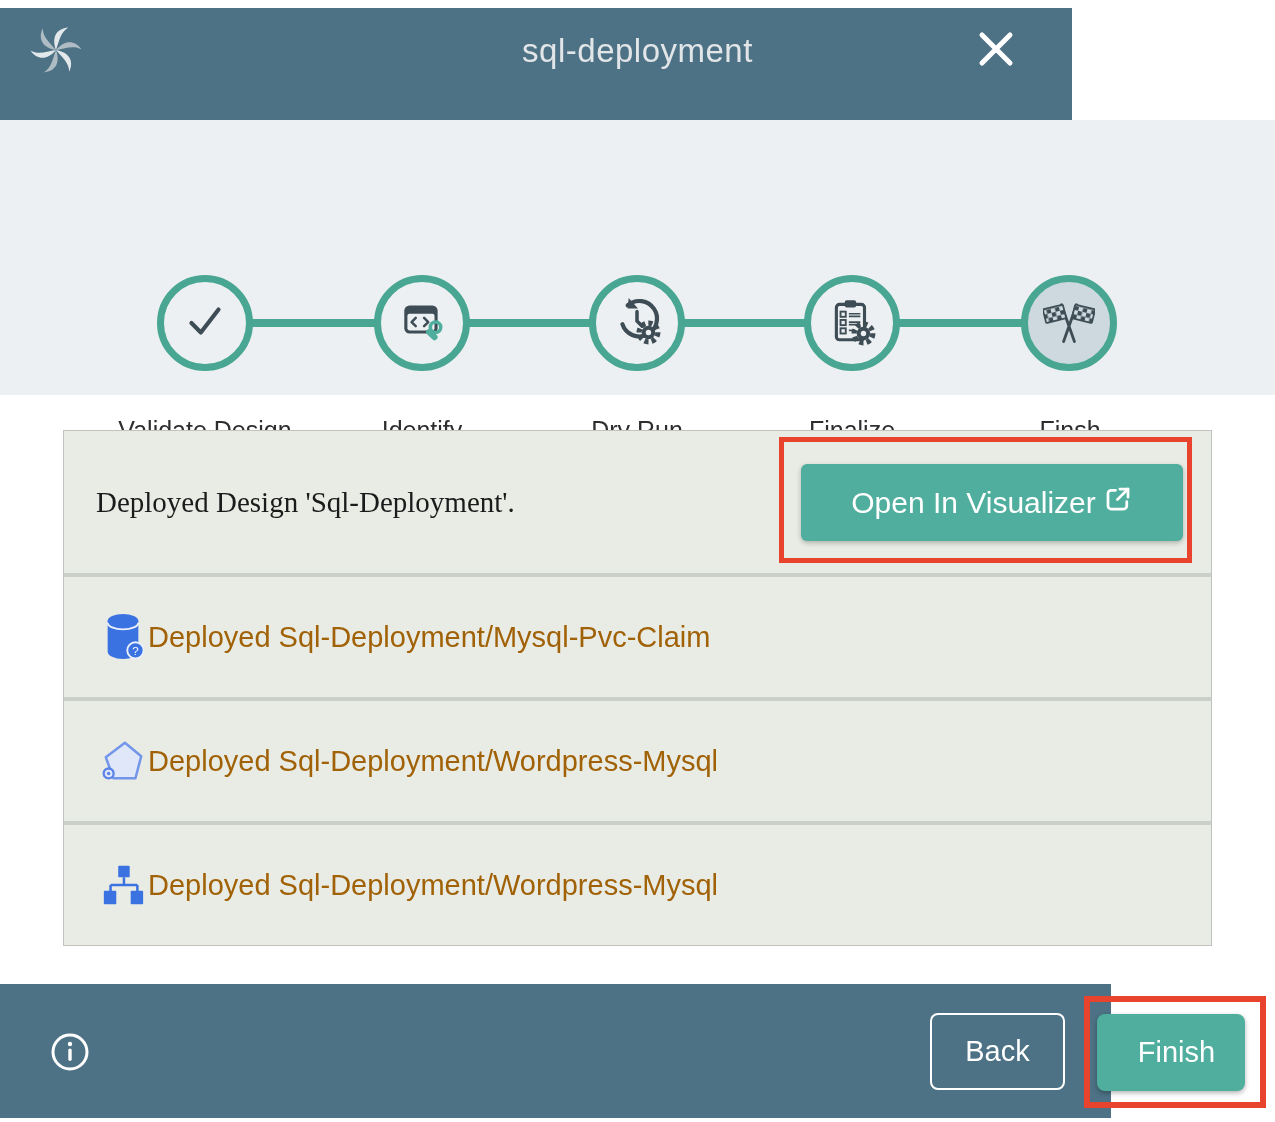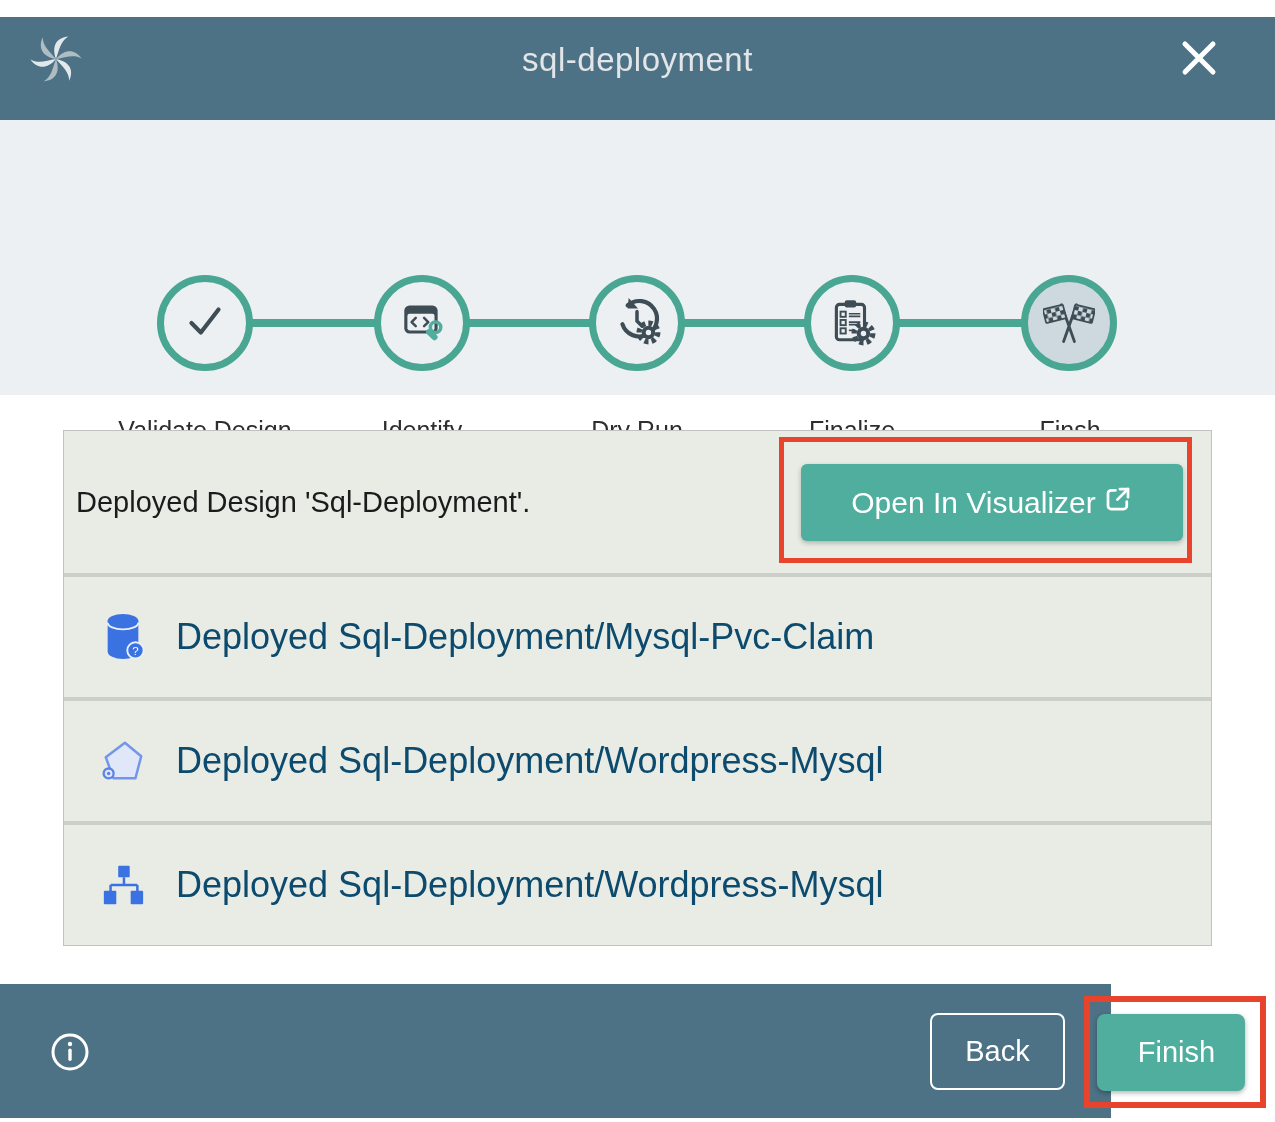--- a/index.html
+++ b/index.html
@@ -1,21 +1,21 @@
 <!DOCTYPE html>
 <html><head>
 <meta charset="utf-8">
 <style>
   html,body{margin:0;padding:0;background:#ffffff;}
   #screen{
     position:relative;width:1275px;height:1122px;background:#ffffff;
     font-family:"Liberation Sans",sans-serif;overflow:hidden;
   }
   
-  .modal-header{position:absolute;left:0;top:17px;width:1275px;height:120px;background:#4D7285;}
+  .modal-header{position:absolute;left:0;top:8px;width:1072px;height:120px;background:#4D7285;}
   .logo{position:absolute;left:28px;top:14px;width:56px;height:56px;}
   .modal-title{
     position:absolute;left:0;top:24px;width:1275px;text-align:center;
     font-size:33px;color:#E2E6E8;letter-spacing:.5px;
   }
   .close-btn{position:absolute;right:52px;top:17px;width:48px;height:48px;cursor:pointer;background:none;border:none;padding:0;}
   
   .stepper-section{position:absolute;left:0;top:120px;width:1275px;height:275px;background:#EDF0F2;}
   .connector{position:absolute;top:199px;height:8px;background:#48A692;}
   .step-circle{
@@ -29,23 +29,23 @@
   }
   
   .results{
     position:absolute;left:63px;top:430px;width:1149px;
     background:#CBCFC9;border:1px solid #C0C4BE;
     display:flex;flex-direction:column;row-gap:4px;box-sizing:border-box;
   }
   .result-row{position:relative;background:#E9ECE5;display:flex;align-items:center;}
   .row-first{height:142px;}
   .row-item{height:120px;}
-  .design-message{margin-left:12px;font-size:29px;color:#1B1B1B;}
+  .design-message{margin-left:32px;font-size:29px;color:#1B1B1B;font-family:Liberation Serif, serif;}
   .row-icon{margin-left:36px;width:48px;height:52px;flex:0 0 auto;display:flex;align-items:center;}
-  .row-text{margin-left:28px;font-size:36px;color:#0c4a6e;}
+  .row-text{font-size:29px;color:#a16207;}
   .visualizer-btn{
     position:absolute;left:737px;top:33px;width:382px;height:77px;
     background:#4FAE9D;border:none;border-radius:6px;cursor:pointer;
     color:#ffffff;font-size:30px;font-family:"Liberation Sans",sans-serif;
     display:flex;align-items:center;justify-content:center;gap:7px;
     box-shadow:0 2px 5px rgba(0,0,0,.25);
   }
   .annotation{position:absolute;border:5px solid #E8432D;pointer-events:none;}
   .annotation-visualizer{left:715px;top:6px;width:413px;height:126px;box-sizing:border-box;}
   

